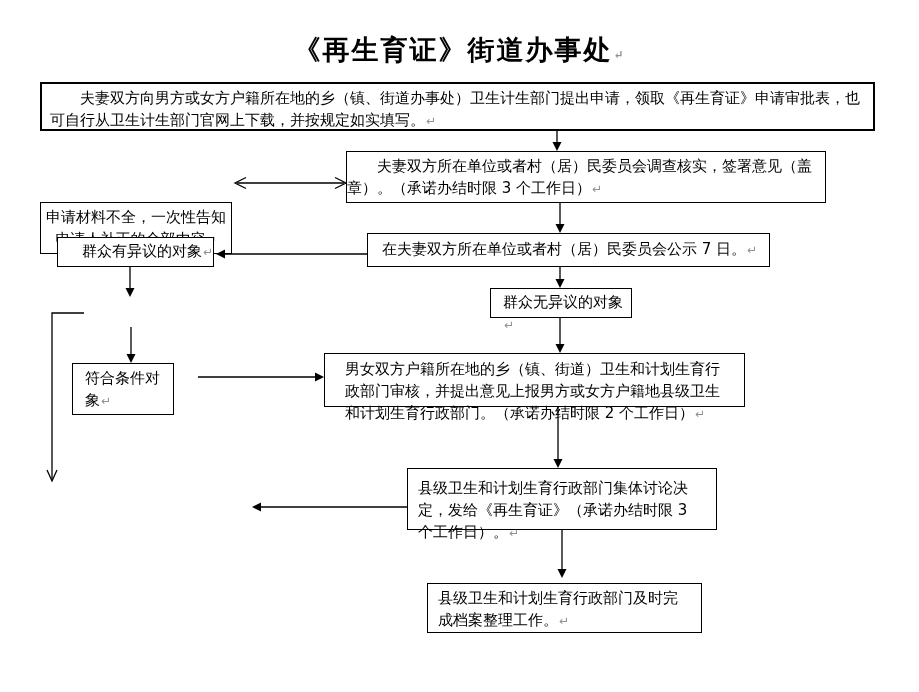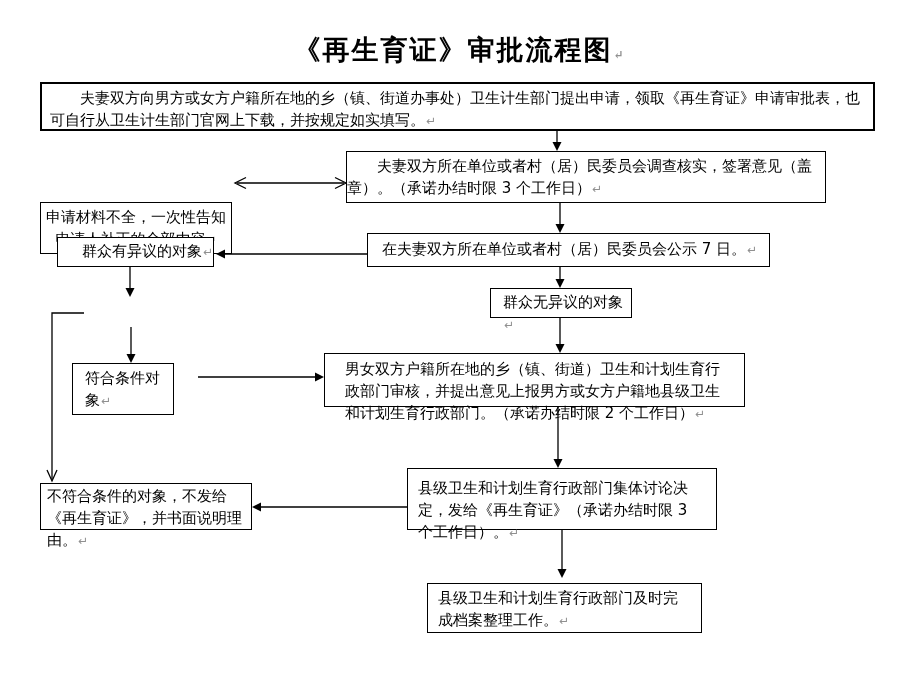--- a/index.html
+++ b/index.html
@@ -36,40 +36,39 @@
   .n-township     {left:324px;top:353px; width:421px;height:54px; padding:4px 20px;}
   .n-unqualified  {left:40px; top:483px; width:212px;height:47px; padding:1px 6px;}
   .n-county       {left:407px;top:468px; width:310px;height:62px; padding:8px 10px;}
   .n-archive      {left:427px;top:583px; width:275px;height:50px; padding:3px 10px;}
 </style>
 </head>
 <body>
 
 <div class="stage">
 
-  <div class="title"><span>《再生育证》审批流程图</span><span class="mark">↵</span></div>
+  <div class="title"><span>《再生育证》街道办事处</span><span class="mark">↵</span></div>
 
   <div class="box n-apply indent"><span>夫妻双方向男方或女方户籍所在地的乡（镇、街道办事处）卫生计生部门提出申请，领取《再生育证》申请审批表，也可自行从卫生计生部门官网上下载，并按规定如实填写。</span><span class="mark">↵</span></div>
 
   <div class="box n-incomplete center"><span>申请材料不全，一次性告知申请人补正的全部内容</span><span class="mark">↵</span></div>
 
   <div class="box n-committee indent"><span>夫妻双方所在单位或者村（居）民委员会调查核实，签署意见（盖章）。（承诺办结时限 3 个工作日）</span><span class="mark">↵</span></div>
 
   <div class="box n-objection"><span>群众有异议的对象</span><span class="mark">↵</span></div>
 
   <div class="box n-publicity"><span>在夫妻双方所在单位或者村（居）民委员会公示 7 日。</span><span class="mark">↵</span></div>
 
 
   <div class="box n-noobjection"><span>群众无异议的对象</span><span class="mark">↵</span></div>
 
   <div class="box n-qualified"><span>符合条件对象</span><span class="mark">↵</span></div>
 
   <div class="box n-township"><span>男女双方户籍所在地的乡（镇、街道）卫生和计划生育行政部门审核，并提出意见上报男方或女方户籍地县级卫生和计划生育行政部门。（承诺办结时限 2 个工作日）</span><span class="mark">↵</span></div>
 
-  <div class="box n-unqualified"><span>不符合条件的对象，不发给《再生育证》，并书面说明理由。</span><span class="mark">↵</span></div>
 
   <div class="box n-county"><span>县级卫生和计划生育行政部门集体讨论决定，发给《再生育证》（承诺办结时限 3 个工作日）。</span><span class="mark">↵</span></div>
 
   <div class="box n-archive"><span>县级卫生和计划生育行政部门及时完成档案整理工作。</span><span class="mark">↵</span></div>
 
   <svg class="wires" width="919" height="692" viewBox="0 0 919 692">
 
     <g>
       <line class="ln" x1="557" y1="131" x2="557" y2="143"></line>
       <polygon class="hd" points="552.5,142 561.5,142 557,151"></polygon>

